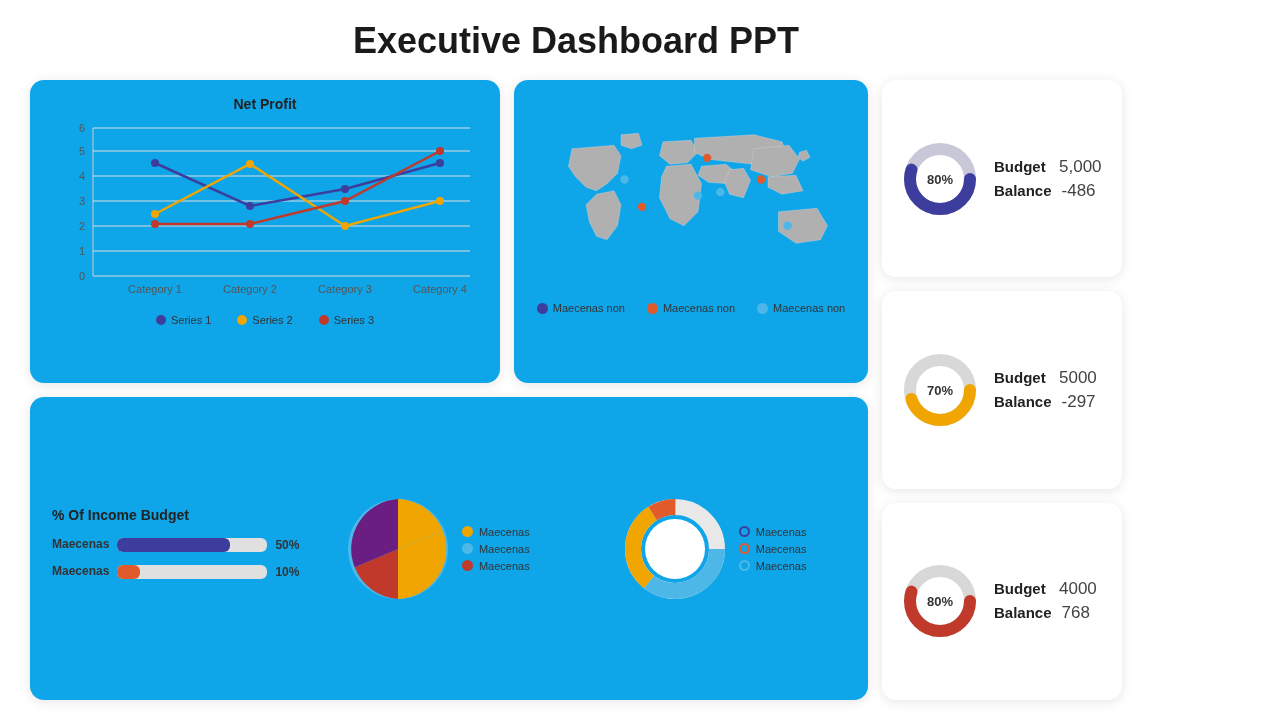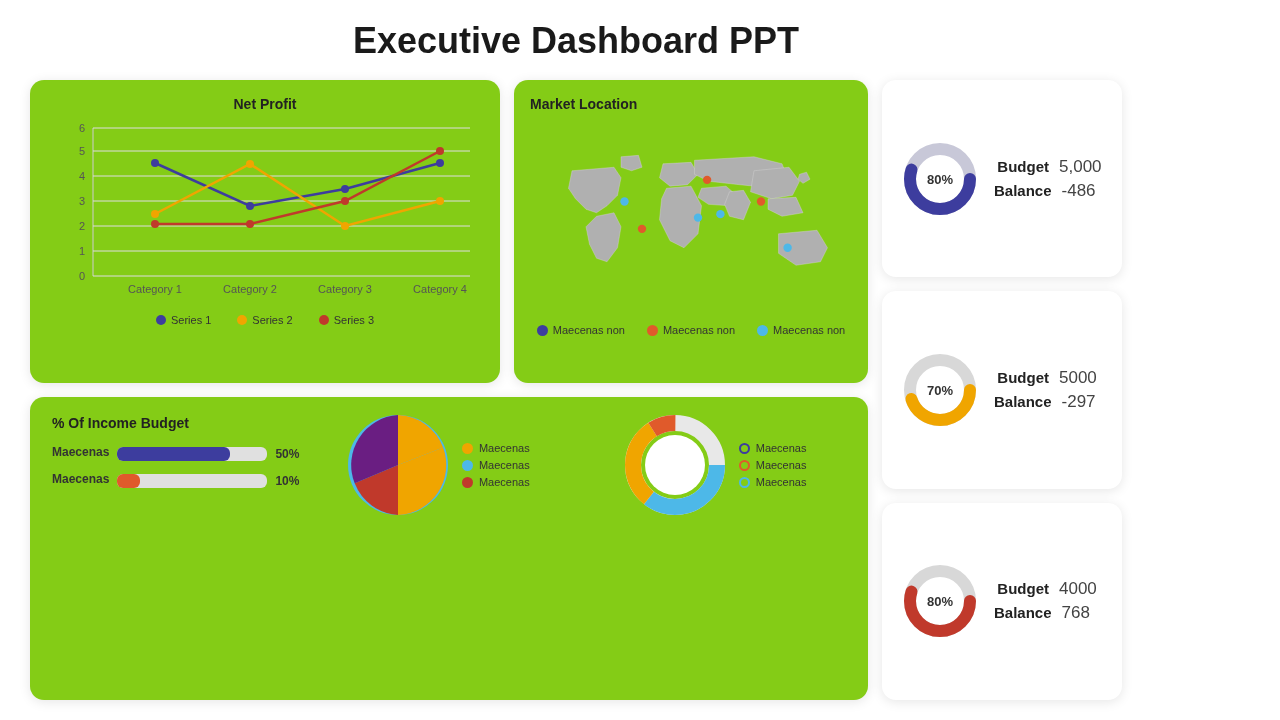--- a/index.html
+++ b/index.html
@@ -25,21 +25,21 @@
       margin-bottom: 18px;
     }
     .dashboard-grid {
       display: grid;
       grid-template-columns: 470px 1fr 240px;
       grid-template-rows: 1fr 1fr;
       gap: 14px;
       flex: 1;
     }
     .card {
-      background: #84cc16;
+      background: #0ea5e9;
       border-radius: 14px;
       box-shadow: 0 2px 12px rgba(0,0,0,0.10);
       padding: 16px;
       position: relative;
     }
     
     .net-profit-card {
       grid-column: 1;
       grid-row: 1;
     }
@@ -103,21 +103,20 @@
       border-radius: 50%;
       display: inline-block;
     }
     
     .right-column {
       grid-column: 3;
       grid-row: 1 / 3;
       display: flex;
       flex-direction: column;
       gap: 14px;
-      text-align: right;
     }
     .donut-card-wrap {
       background: #fff;
       border-radius: 14px;
       box-shadow: 0 2px 12px rgba(0,0,0,0.10);
       padding: 14px 18px;
       display: flex;
       align-items: center;
       gap: 14px;
       flex: 1;
@@ -140,21 +139,21 @@
     }
     .donut-value {
       font-size: 17px;
       color: #444;
     }
     
     .income-card {
       grid-column: 1 / 3;
       grid-row: 2;
       display: flex;
-      align-items: flex-start;
+      align-items: center;
       gap: 9px;
       padding: 18px 22px;
     }
     .income-left {
       flex: 0 0 220px;
     }
     .income-title {
       font-size: 14px;
       font-weight: 700;
       color: #222;
@@ -306,21 +305,20 @@
           <span>Series 2</span>
         </div>
         <div class="legend-item">
           <span class="legend-dot" style="background:#c0392b;"></span>
           <span>Series 3</span>
         </div>
       </div>
     </div>
 
     <div class="card market-card">
-      <div class="card-title" style="text-align:left; font-size:14px;">Market Location</div>
       <div class="map-container">
         
         <svg width="100%" height="200" viewBox="0 0 460 195">
 
           <path d="M60,30 L120,25 L130,40 L125,65 L110,80 L95,90 L80,85 L65,70 L55,55 Z" fill="#b0b0b0" stroke="#ddd" stroke-width="0.5"></path>
 
           <path d="M130,10 L155,8 L160,25 L145,30 L130,25 Z" fill="#b0b0b0" stroke="#ddd" stroke-width="0.5"></path>
 
           <path d="M95,95 L120,90 L130,110 L125,140 L110,160 L95,155 L85,135 L80,110 Z" fill="#b0b0b0" stroke="#ddd" stroke-width="0.5"></path>
 

